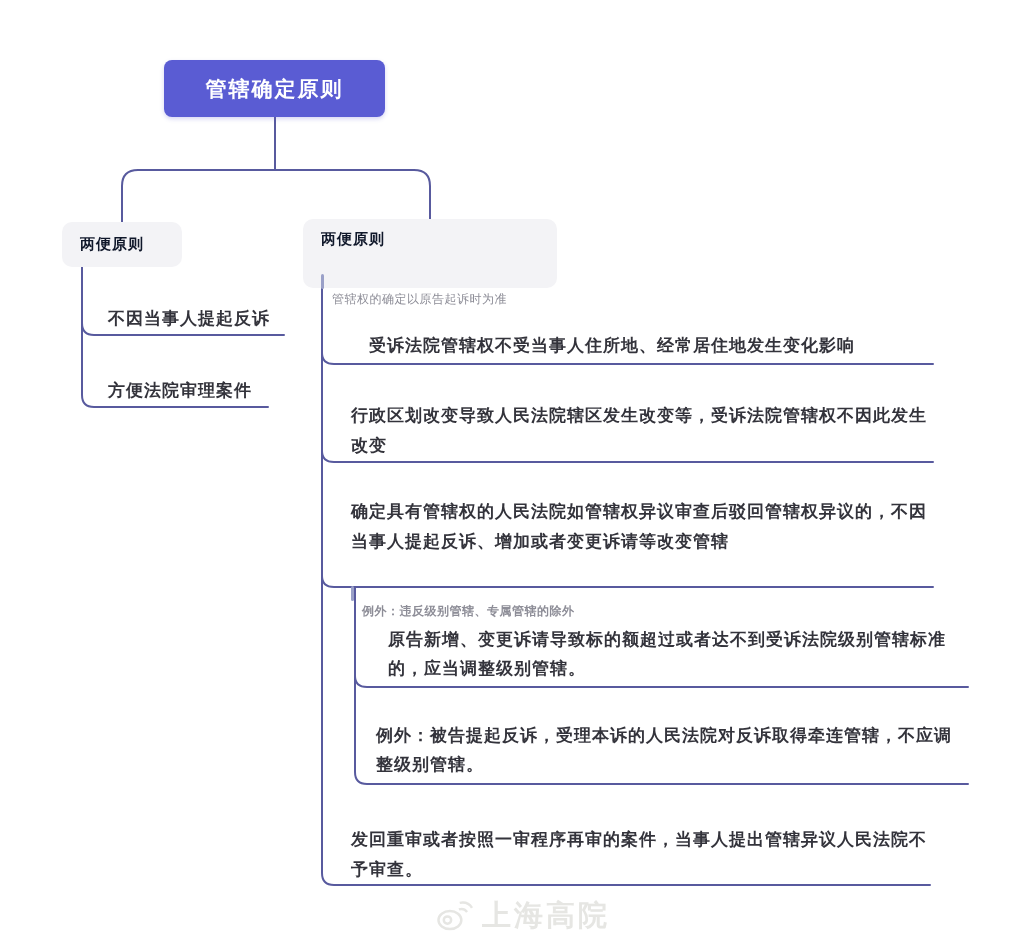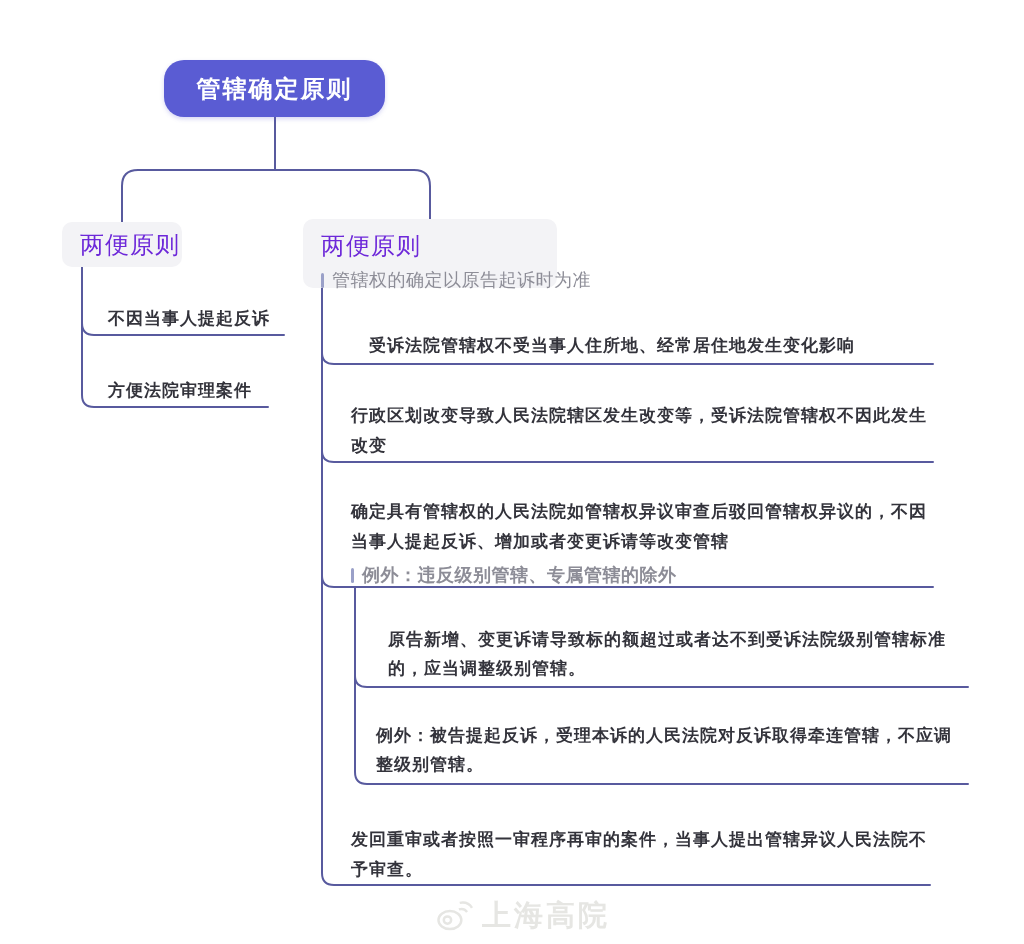--- a/index.html
+++ b/index.html
@@ -5,33 +5,33 @@
   html,body{margin:0;padding:0;background:#ffffff;}
   .canvas{
     position:relative;width:1024px;height:944px;background:#ffffff;overflow:hidden;
     font-family:"Liberation Sans","DejaVu Sans",sans-serif;color:#33333b;
   }
   .connectors{position:absolute;left:0;top:0;width:1024px;height:944px;}
   .connectors path{fill:none;stroke:#585a9e;stroke-width:2;stroke-linecap:round;}
 
   .root-node{
     position:absolute;left:164px;top:60px;width:221px;height:57px;
-    background:#5a5cd3;border-radius:20px;display:flex;align-items:center;justify-content:center;
-    color:#ffffff;font-size:24px;font-weight:700;letter-spacing:2px;
+    background:#5a5cd3;border-radius:8px;display:flex;align-items:center;justify-content:center;
+    color:#ffffff;font-size:21px;font-weight:700;letter-spacing:2px;
     box-shadow:0 2px 4px rgba(90,92,211,0.25);
   }
   .branch-box{
     position:absolute;background:#f3f3f6;border-radius:10px;box-sizing:border-box;
   }
-  .branch-box .branch-title{font-size:24px;font-weight:400;letter-spacing:1px;color:#6d28d9;}
+  .branch-box .branch-title{font-size:15px;font-weight:700;letter-spacing:1px;color:#0f172a;}
   .box-left{left:62px;top:222px;width:120px;height:45px;display:flex;align-items:center;padding-left:18px;}
   .box-right{left:303px;top:219px;width:254px;height:69px;padding:11px 16px 9px 18px;}
   .subtitle-row{display:flex;align-items:center;margin-top:6px;}
   .note-bar{width:3px;height:15px;background:#9aa0c8;border-radius:2px;margin-right:8px;flex:0 0 auto;}
-  .subtitle-text,.note-text{font-size:18px;color:#8d8d97;letter-spacing:0.5px;white-space:nowrap;}
+  .subtitle-text,.note-text{font-size:12px;color:#8d8d97;letter-spacing:0.5px;white-space:nowrap;margin-top:36px;}
 
   .leaf{
     position:absolute;font-size:17px;font-weight:700;color:#33333b;
     letter-spacing:1px;line-height:30px;
   }
   .leaf-small{line-height:29px;}
   .note-row{display:flex;align-items:center;margin-top:3px;}
 
   .watermark{
     position:absolute;left:434px;top:896px;display:flex;align-items:center;

